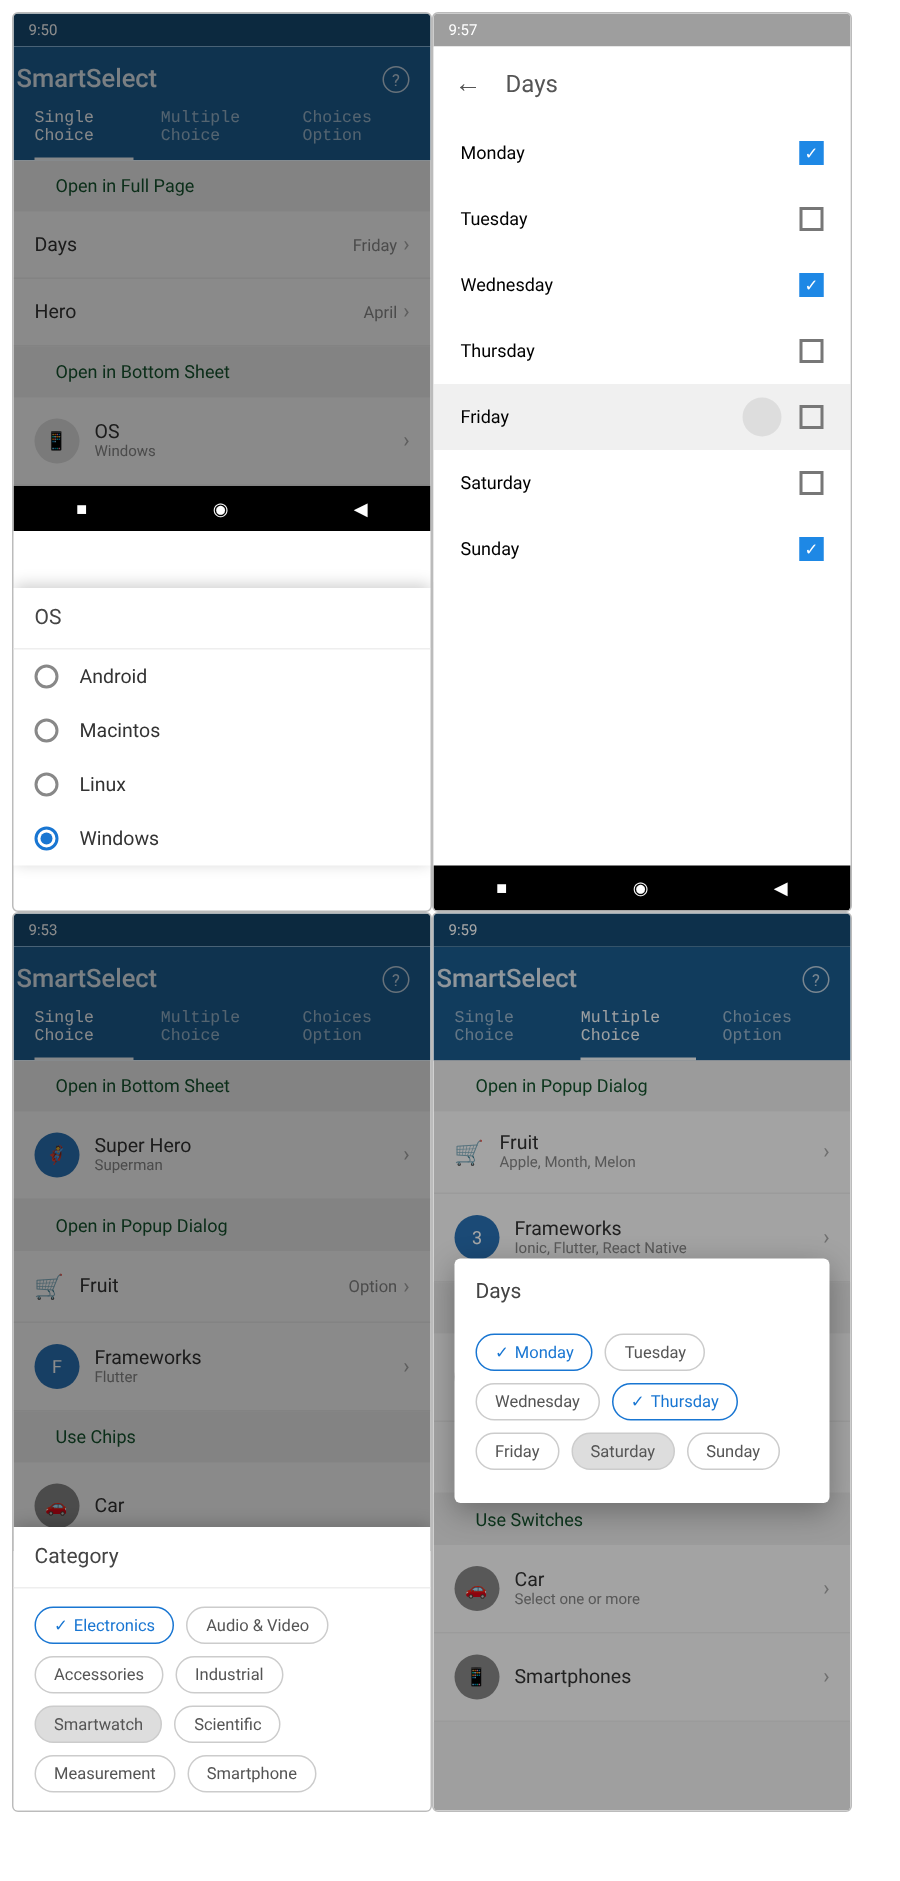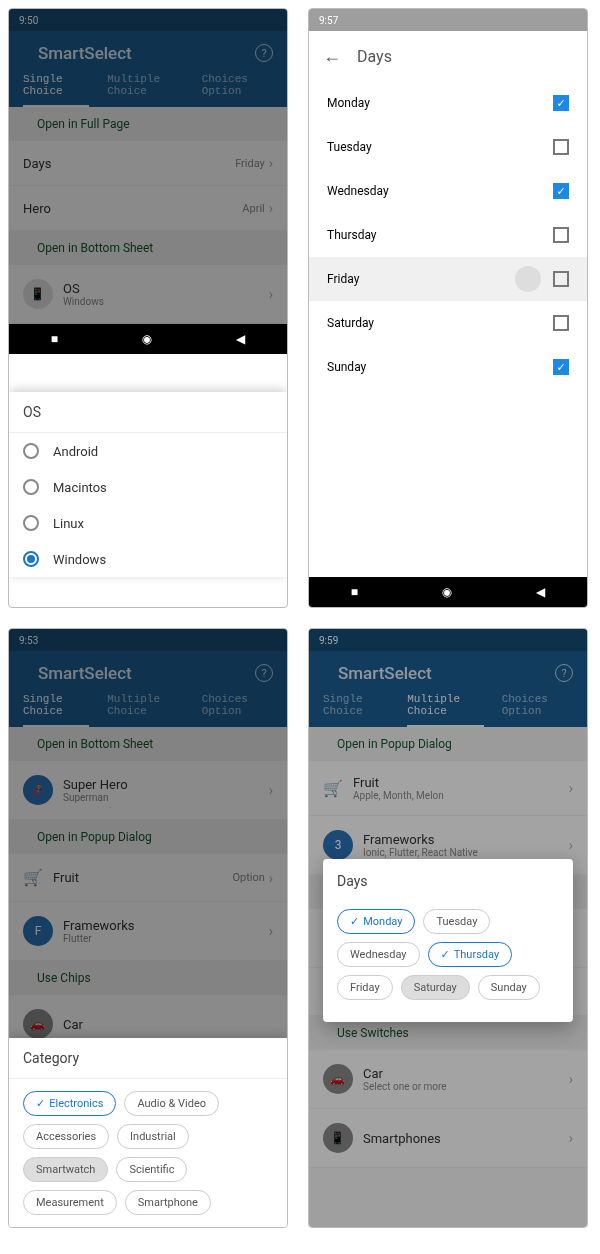--- a/index.html
+++ b/index.html
@@ -1,21 +1,21 @@
 <!DOCTYPE html>
 <html><head>
 <meta charset="utf-8">
 <style>
   * { box-sizing: border-box; margin: 0; padding: 0; }
   body { background: #fff; font-family: -apple-system, Roboto, sans-serif; font-size: 12px; }
-  .grid { display: grid; grid-template-columns: 1fr 1fr; gap: 20px; padding: 8px; width: 488px; }
+  .grid { display: grid; grid-template-columns: 1fr 1fr; padding: 8px; width: 488px; }
   .phone { width: 280px; height: 600px; border: 1px solid #bbb; border-radius: 4px; overflow: hidden; display: flex; flex-direction: column; background: #fff; position: relative; }
   .statusbar { height: 22px; display: flex; align-items: center; justify-content: space-between; padding: 0 10px; font-size: 10px; color: #fff; }
   .statusbar .icons { display: flex; gap: 4px; align-items: center; }
-  .appbar { padding: 12px 14px 0 29px; display: flex; align-items: center; justify-content: space-between; }
+  .appbar { padding: 12px 14px 0 2px; display: flex; align-items: center; justify-content: space-between; }
   .appbar-title { font-size: 17px; font-weight: 500; color: rgba(255,255,255,0.85); }
   .help-icon { width: 18px; height: 18px; border: 1.5px solid rgba(255,255,255,0.7); border-radius: 50%; display: flex; align-items: center; justify-content: center; font-size: 11px; color: rgba(255,255,255,0.7); }
   .tabs { display: flex; padding: 10px 0 0 0; margin: 0 14px; gap: 18px; font-family: Liberation Mono, monospace; }
   .tab { font-size: 11px; padding-bottom: 8px; color: rgba(255,255,255,0.55); border-bottom: 2px solid transparent; }
   .tab.active { color: rgba(255,255,255,0.95); border-bottom-color: rgba(255,255,255,0.95); }
   .header-blue { background: #1b5c8f; }
   .content { flex: 1; background: #f5f5f5; overflow: hidden; display: flex; flex-direction: column; }
   .content.white { background: #fff; }
   .section-header { font-size: 12px; color: #14532d; padding: 10px 28px; background: #efefef; }
   .row { display: flex; align-items: center; padding: 14px 14px; background: #fafafa; justify-content: space-between; border-bottom: 1px solid #eee; }

